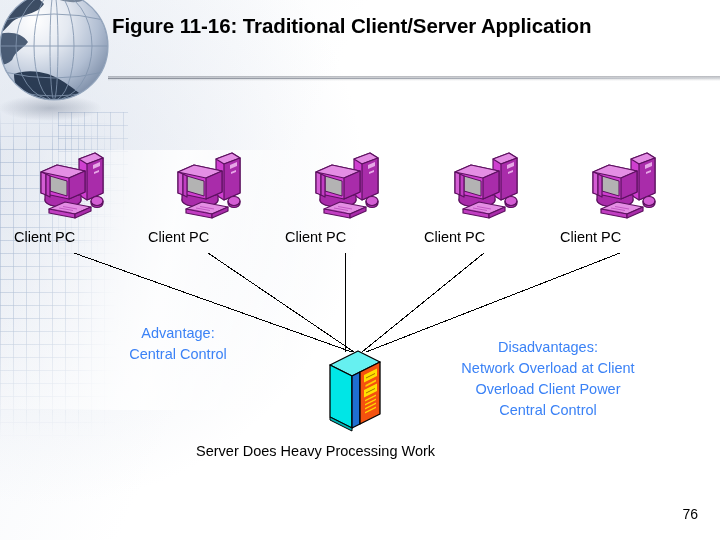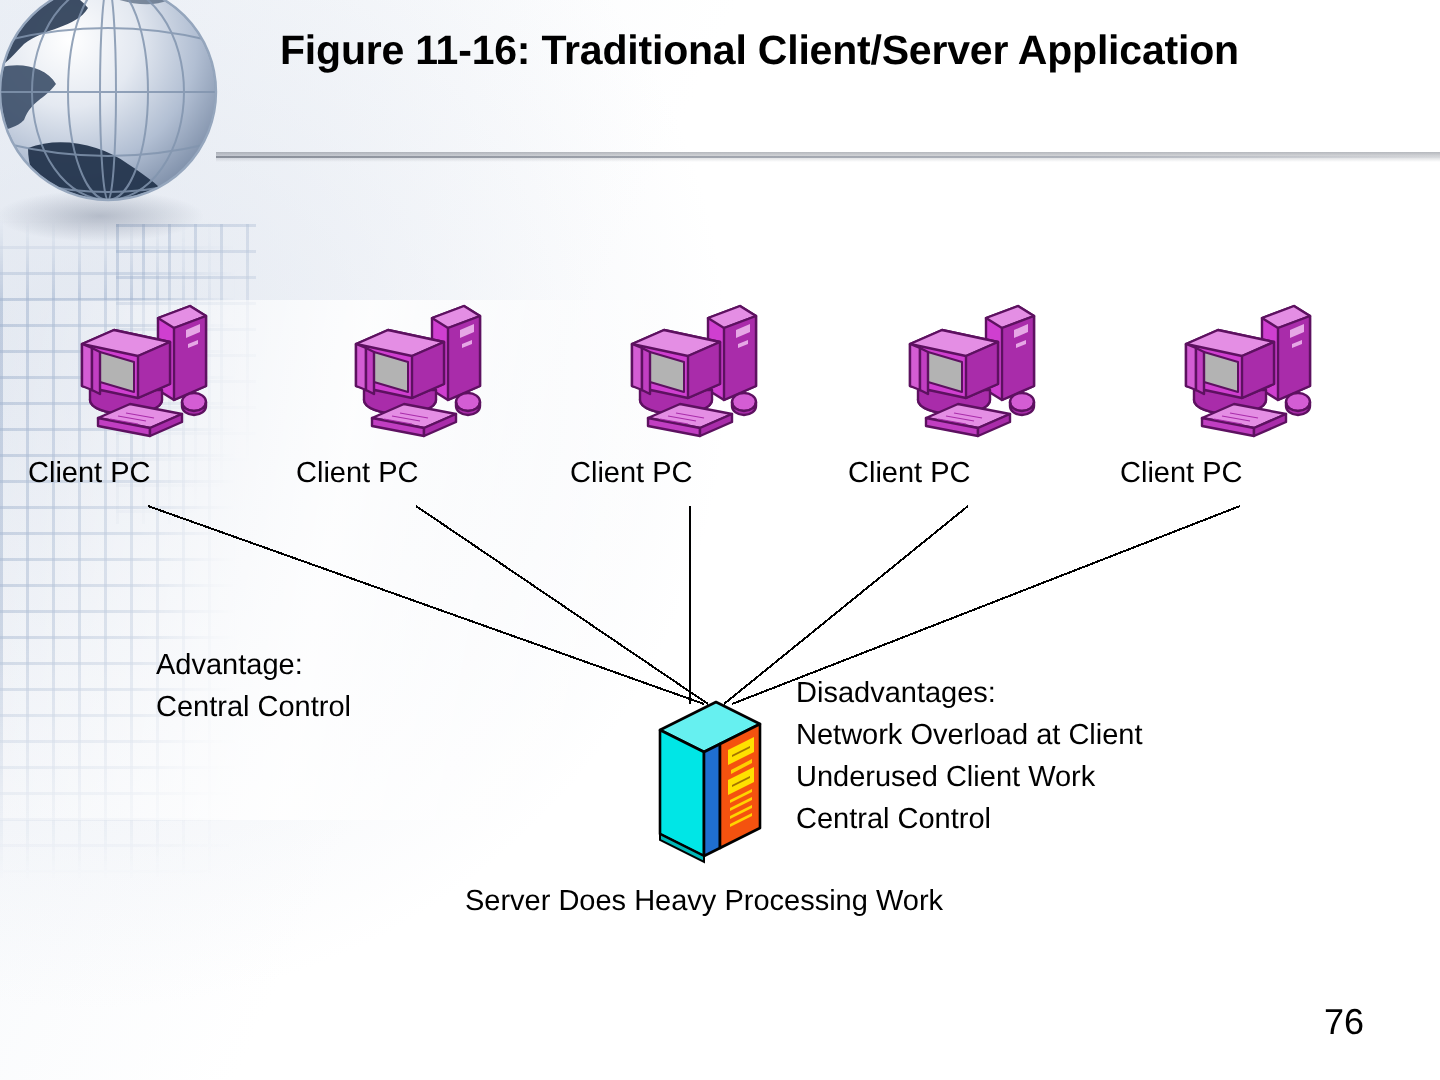--- a/index.html
+++ b/index.html
@@ -62,21 +62,21 @@
     position: absolute;
     left: 0; top: 150px;
     width: 420px; height: 260px;
     background: linear-gradient(100deg, rgba(255,255,255,0) 0%, rgba(255,255,255,.85) 40%, rgba(255,255,255,0) 80%);
     pointer-events: none;
   }
 
   
   .title-block {
     position: absolute;
-    left: 140px;
+    left: 112px;
     top: 12px;
     width: 560px;
   }
   .slide-title {
     font-size: 20.5px;
     font-weight: bold;
     color: #000000;
     line-height: 1.32;
     letter-spacing: -0.1px;
   }
@@ -125,49 +125,49 @@
   .links {
     position: absolute;
     inset: 0;
     pointer-events: none;
   }
 
   
   .txt-block {
     position: absolute;
     font-size: 14.5px;
-    color: #000000;
+    color: #3b82f6;
     line-height: 1.45;
+    text-align: center;
     white-space: nowrap;
   }
   .adv {
     left: 78px;
     top: 323px;
     width: 200px;
   }
   .dis {
     left: 398px;
     top: 337px;
     width: 300px;
   }
   .caption {
-    left: 172px;
+    left: 196px;
     top: 443px;
     width: 360px;
     font-size: 14.5px;
-    text-align: center;
     position: absolute;
     color: #000;
     white-space: nowrap;
   }
   .page-no {
     position: absolute;
-    right: 38px;
+    right: 22px;
     bottom: 18px;
-    font-size: 18px;
+    font-size: 14px;
     color: #000;
   }
 </style>
 </head>
 <body>
 
 <div id="slide">
 
   <div class="bg-base"></div>
   <div class="bg-grid"></div>
@@ -426,21 +426,21 @@
   </div>
 
   <div class="txt-block adv">
     <div>Advantage:</div>
     <div>Central Control</div>
   </div>
 
   <div class="txt-block dis">
     <div>Disadvantages:</div>
     <div>Network Overload at Client</div>
-    <div>Underused Client Work</div>
+    <div>Overload Client Power</div>
     <div>Central Control</div>
   </div>
 
   <div class="caption">Server Does Heavy Processing Work</div>
 
   <div class="page-no">76</div>
 
 </div>
 
 </body></html>

